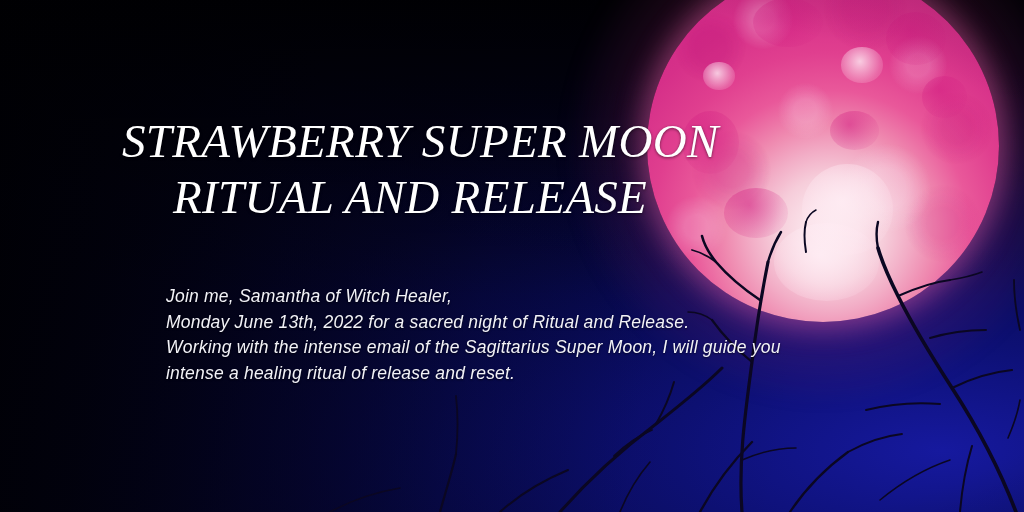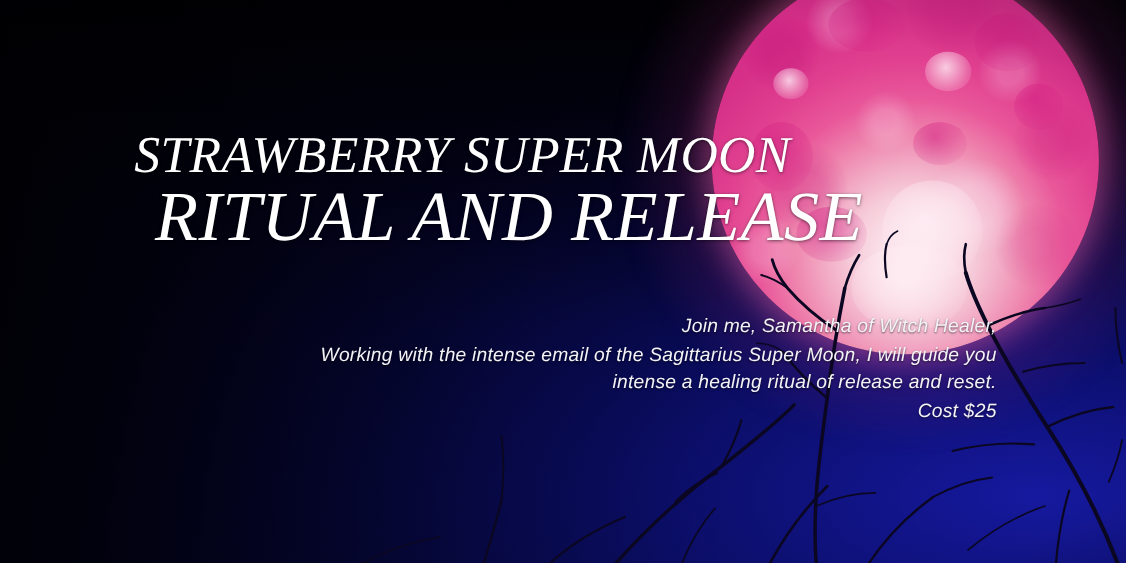--- a/index.html
+++ b/index.html
@@ -118,39 +118,40 @@
     text-shadow: 0 1px 3px rgba(0,0,0,0.55);
   }
   .headline .l1 {
     display: block;
     font-size: 47px;
     line-height: 56px;
     padding-left: 122px;
   }
   .headline .l2 {
     display: block;
-    font-size: 64px;
+    font-size: 47px;
     line-height: 56px;
     padding-left: 141px;
+    margin-left: 32px;
   }
 
   .body-copy {
     position: absolute;
     left: 166px;
     top: 284px;
     width: 740px;
     color: #f2f2f7;
     font-family: "Liberation Sans", sans-serif;
     font-size: 17.5px;
     font-weight: 300;
     line-height: 25.6px;
     letter-spacing: 0.012em;
     text-shadow: 0 1px 2px rgba(0,0,0,0.6);
   }
-  .body-copy p { margin: 0; text-align: right; }
+  .body-copy p { margin: 0; }
   .body-copy .para { margin: 0; }
 </style>
 </head>
 <body>
 
 <div id="poster">
 
   <div class="sky-base"></div>
   <div class="sky-dark-left"></div>
   <div class="sky-top-dark"></div>
@@ -217,18 +218,18 @@
 
   <div class="sky-vignette"></div>
 
   <h1 class="headline">
     <span class="l1">STRAWBERRY SUPER MOON</span>
     <span class="l2">RITUAL AND RELEASE</span>
   </h1>
 
   <div class="body-copy">
     <p class="para">Join me, Samantha of Witch Healer,</p>
+    <p class="para">Monday June 13th, 2022 for a sacred night of Ritual and Release.</p>
     <p class="para">Working with the intense email of the Sagittarius Super Moon, I will guide you</p>
     <p class="para">intense a healing ritual of release and reset.</p>
-    <p class="para">Cost $25</p>
   </div>
 
 </div>
 
 </body></html>

